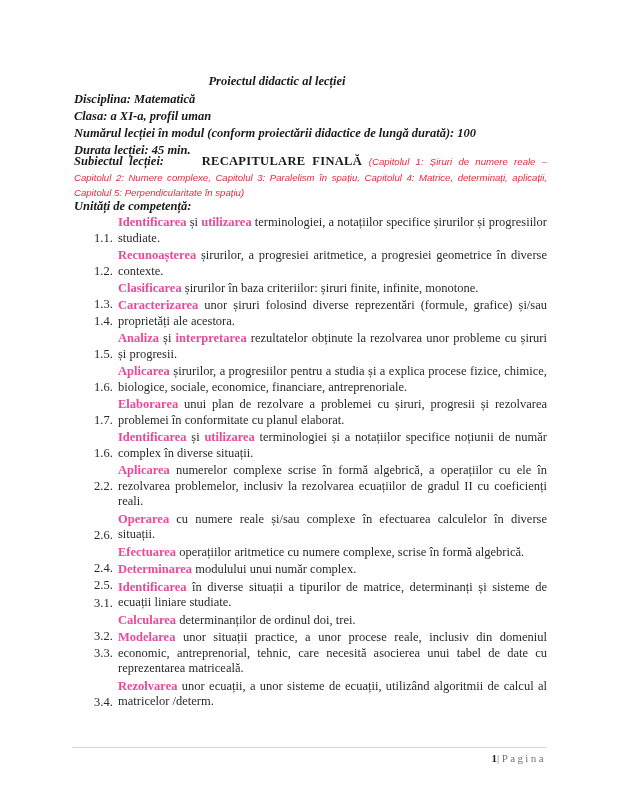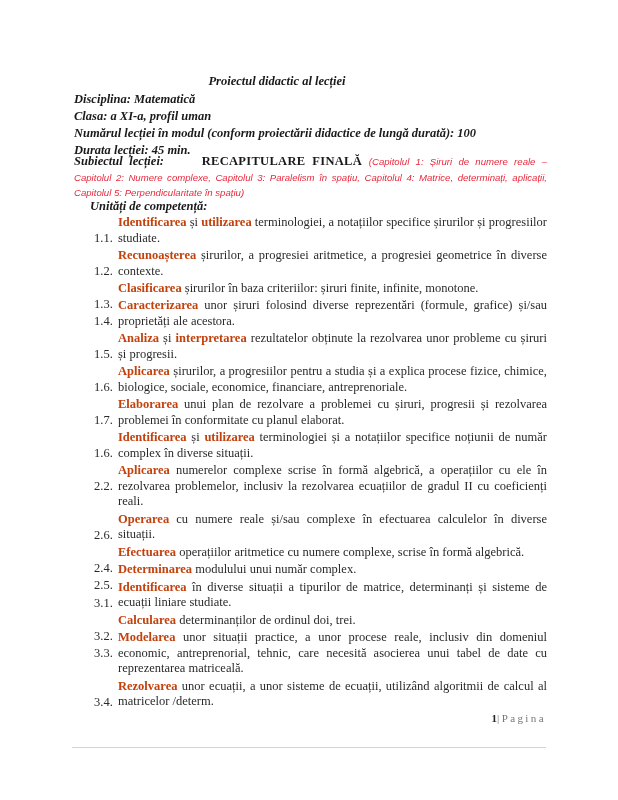--- a/index.html
+++ b/index.html
@@ -8,28 +8,28 @@
     .page { position: absolute; left: 0; top: 0; width: 618px; height: 800px; background: #fff; }
     .title { position: absolute; top: 74px; left: 0; width: 554px; text-align: center;
              font-style: italic; font-weight: bold; font-size: 12.5px; }
     .meta { position: absolute; left: 74px; width: 480px; font-style: italic; font-weight: bold;
             font-size: 12.5px; line-height: 17px; }
     .subject { position: absolute; left: 74px; top: 154px; width: 473px; font-size: 12.5px; line-height: 14.5px;
                text-align: justify; }
     .subject .lbl { font-style: italic; font-weight: bold; }
     .subject .val { font-weight: bold; font-family: "Liberation Serif", serif; letter-spacing: 0.3px; margin-left: 31px; }
     .subject .red { color: #e8283c; font-style: italic; font-family: "Liberation Sans", sans-serif; font-size: 9.6px; }
-    .units-title { position: absolute; left: 74px; top: 199px; font-style: italic; font-weight: bold; font-size: 12.5px; margin-left: 16px; }
+    .units-title { position: absolute; left: 74px; top: 199px; font-style: italic; font-weight: bold; font-size: 12.5px; }
     .list { position: absolute; left: 94px; top: 215px; width: 453px; margin: 0; padding: 0; list-style: none;
             font-size: 12.5px; line-height: 15.6px; color: #2a2a2a; }
     .list li { position: relative; padding-left: 24px; text-align: justify; margin-bottom: 1.8px; }
     .list li .num { position: absolute; left: 0; top: 0; margin-top: 16px; }
-    .list li b { color: #c2410c; }
+    .list li b { color: #ec4899; }
     .footer-rule { position: absolute; left: 72px; top: 747px; width: 474px; height: 1px; background: #d4d4d4; }
-    .footer { position: absolute; right: 72px; top: 712px; font-size: 11px; color: #777; letter-spacing: 2.4px; }
+    .footer { position: absolute; right: 72px; top: 752px; font-size: 11px; color: #777; letter-spacing: 2.4px; }
     .footer .pnum { color: #222; font-weight: bold; letter-spacing: 0; }
   </style>
 </head>
 <body>
 
 <div class="page">
   <div class="title">Proiectul didactic al lecției</div>
 
   <div class="meta" style="top:91px">Disciplina: Matematică</div>
   <div class="meta" style="top:108px">Clasa: a XI-a, profil uman</div>

